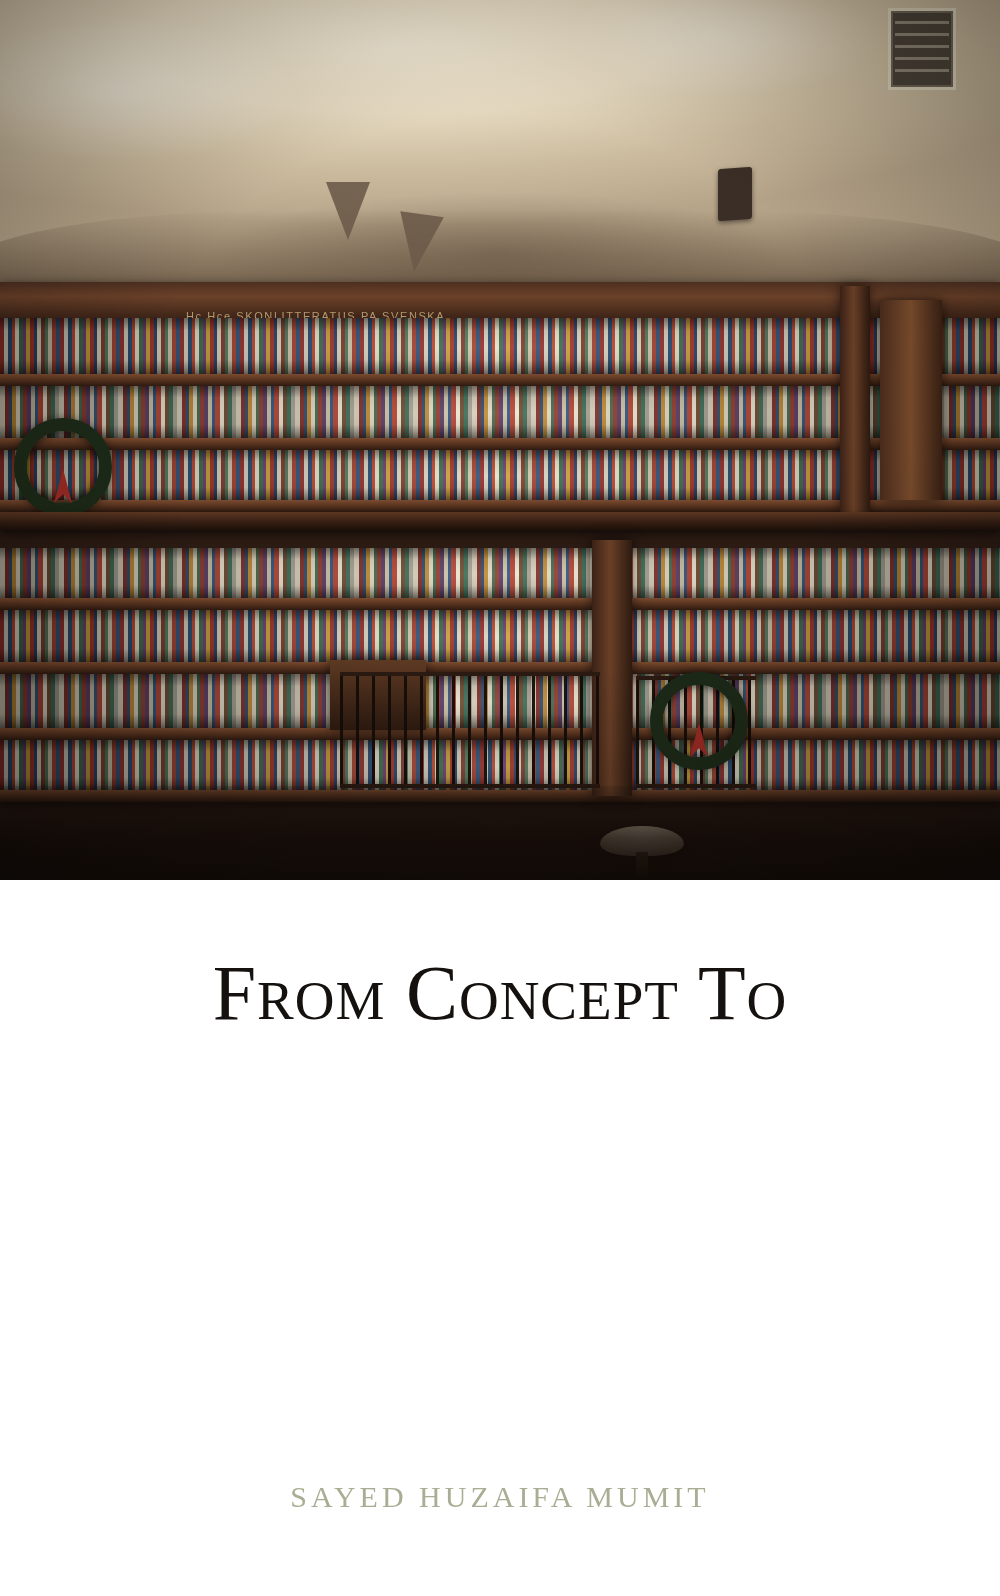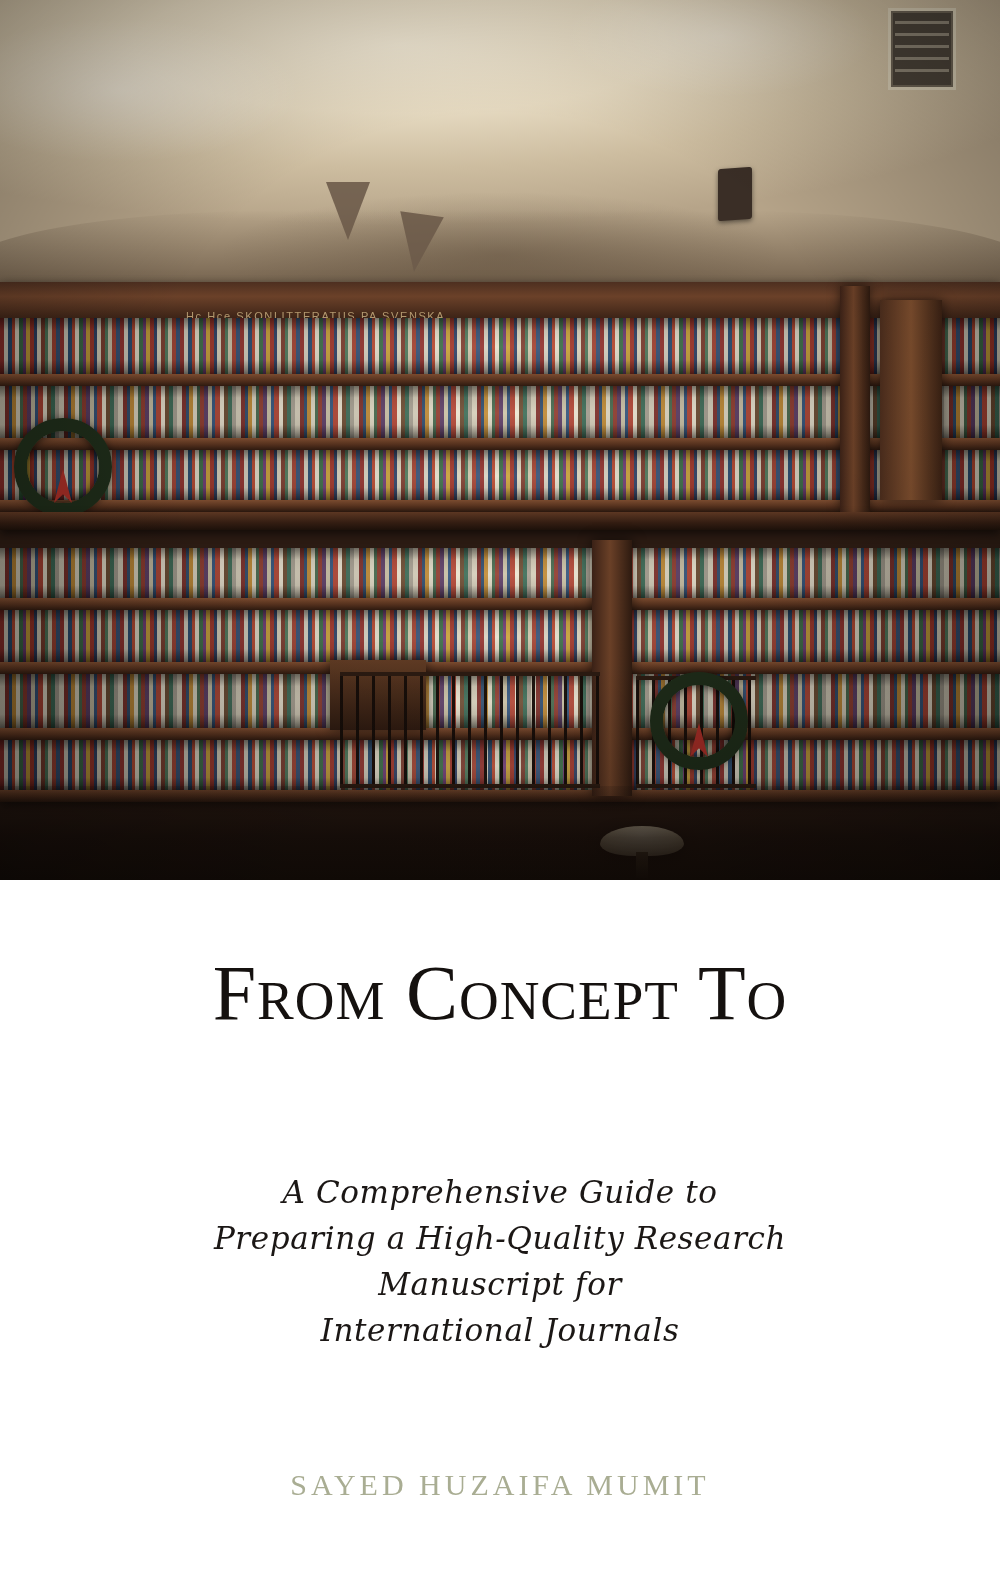--- a/index.html
+++ b/index.html
@@ -282,21 +282,21 @@
     text-align: center;
     font-family: "DejaVu Serif", serif;
     font-style: italic;
     font-size: 31px;
     line-height: 1.48;
     letter-spacing: .6px;
     color: #1b1715;
   }
   .author-block {
     position: absolute;
-    top: 588px;
+    top: 600px;
     left: 0;
     width: 1000px;
     text-align: center;
     font-family: "Liberation Serif", serif;
     font-size: 30px;
     letter-spacing: 4px;
     color: #a9ad93;
     font-variant: small-caps;
     text-transform: uppercase;
   }
@@ -392,23 +392,17 @@
     <div class="floor-dark"></div>
     <div class="photo-vignette"></div>
   </div>
 
   <div class="cover-text">
 
     <div class="title-block">
       <div class="title-line">From Concept to</div>
     </div>
 
-    <div class="subtitle-block">
-      <div>A Comprehensive Guide to</div>
-      <div>Preparing a High-Quality Research</div>
-      <div>Manuscript for</div>
-      <div>International Journals</div>
-    </div>
 
     <div class="author-block">Sayed Huzaifa Mumit</div>
   </div>
 
 </div>
 
 </body></html>

